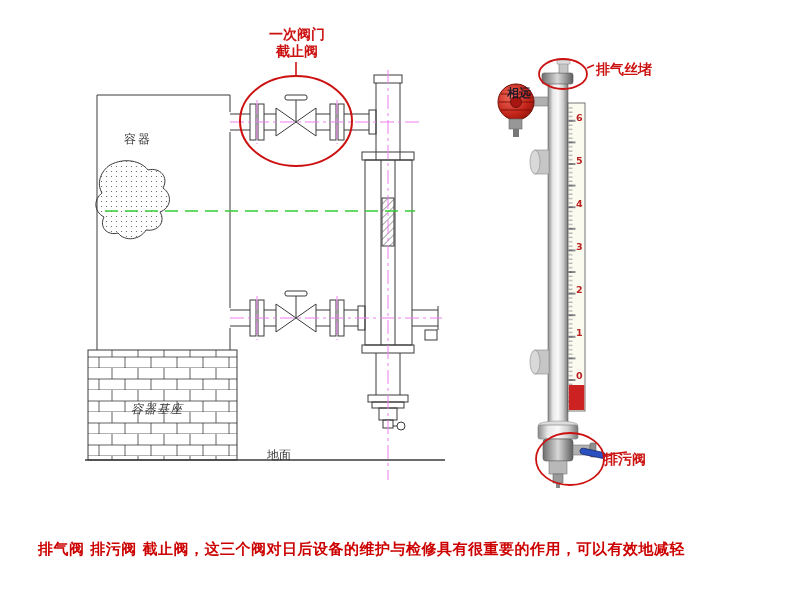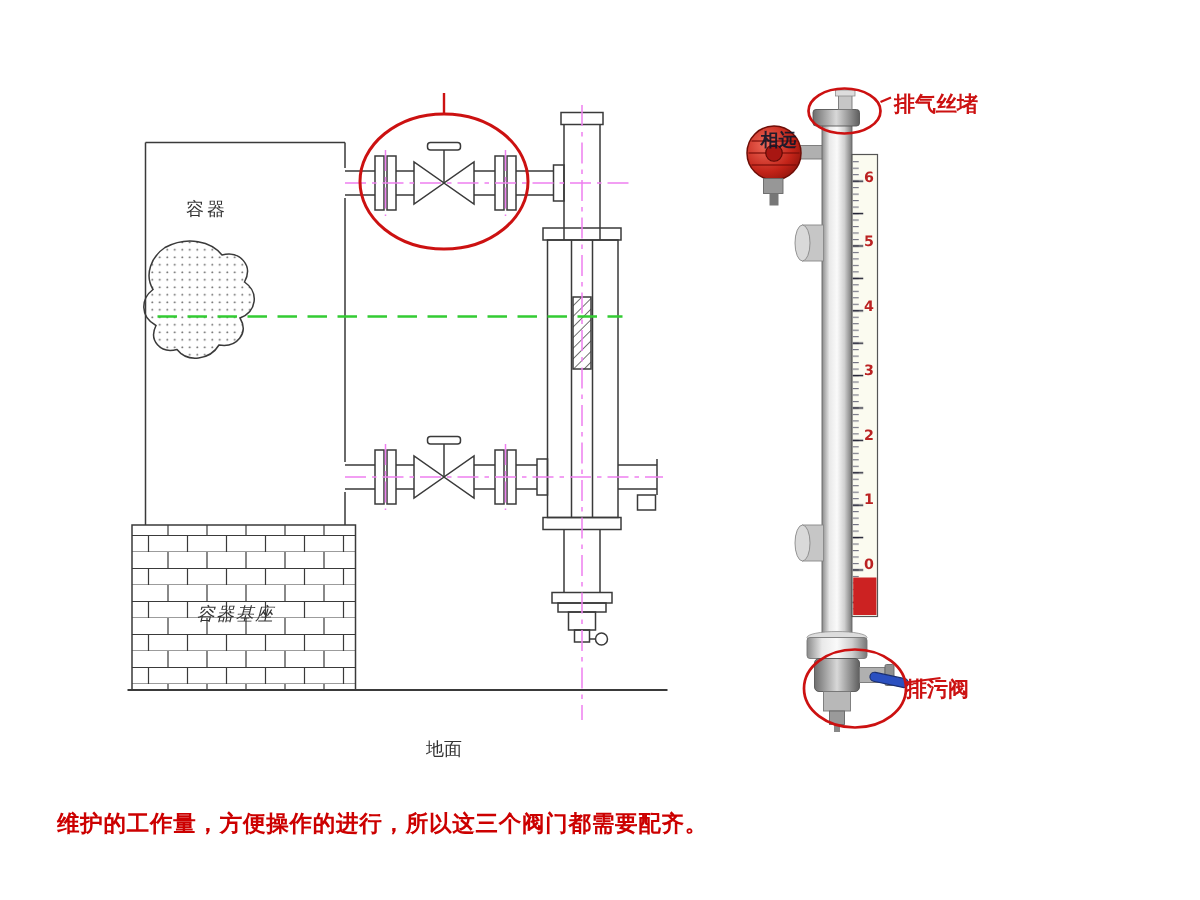--- a/index.html
+++ b/index.html
@@ -103,22 +103,26 @@
     </g>
 
     <g stroke="#cc1111" fill="none">
       <ellipse cx="216" cy="61" rx="56" ry="45" stroke-width="2"></ellipse>
       <path d="M216 2 V16" stroke-width="1.6"></path>
     </g>
   </svg>
 
   <div class="lbl" style="left:124px;top:131px;letter-spacing:2px;">容器</div>
   <div class="lbl lbl-italic" style="left:131px;top:401px;">容器基座</div>
-  <div class="lbl" style="left:284px;top:447px;margin-top:44px;">地面</div>
-
+  <div class="lbl" style="left:267px;top:447px;">地面</div>
+
+  <div class="red-callout valve-callout">
+    <div>一次阀门</div>
+    <div>截止阀</div>
+  </div>
 
   <svg class="gauge-photo" width="200" height="470" viewBox="0 0 200 470">
     <defs>
       <linearGradient id="metalV" x1="0" y1="0" x2="1" y2="0">
         <stop offset="0" stop-color="#8a8a8a"></stop>
         <stop offset="0.25" stop-color="#e9e9e9"></stop>
         <stop offset="0.5" stop-color="#fafafa"></stop>
         <stop offset="0.75" stop-color="#cfcfcf"></stop>
         <stop offset="1" stop-color="#777777"></stop>
       </linearGradient>
@@ -197,16 +201,16 @@
       <ellipse cx="90" cy="404" rx="34" ry="26" stroke-width="1.8"></ellipse>
       <path d="M124 400 L147 397" stroke-width="1.5"></path>
     </g>
   </svg>
 
   <div class="watermark">相远</div>
   <div class="red-callout" style="left:596px;top:61px;">排气丝堵</div>
   <div class="red-callout" style="left:604px;top:451px;">排污阀</div>
 
   <div class="caption">
-    <div>维护的工作量，方便操作的进行，所以这三个阀门都需要配齐。</div>
+    <div>排气阀 排污阀 截止阀，这三个阀对日后设备的维护与检修具有很重要的作用，可以有效地减轻</div>
   </div>
 
 </div>
 
 </body></html>

